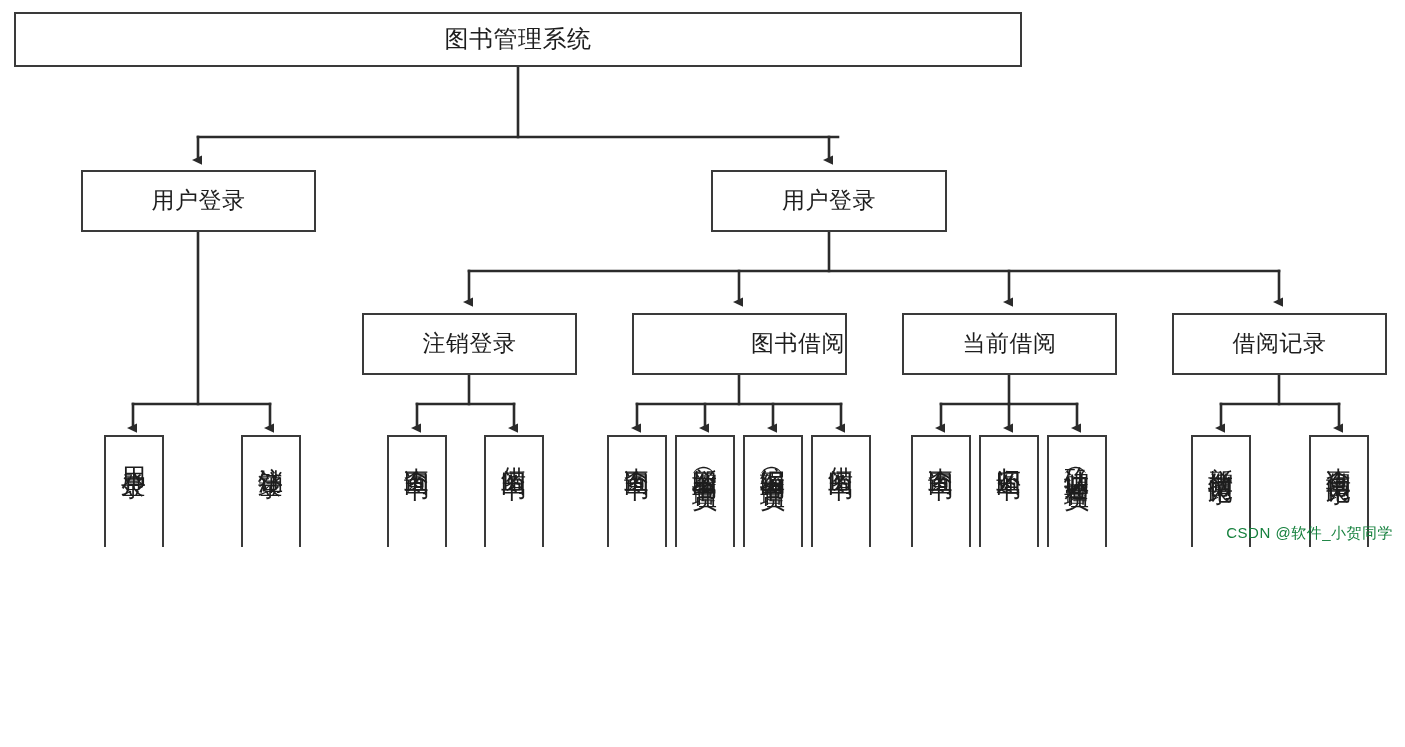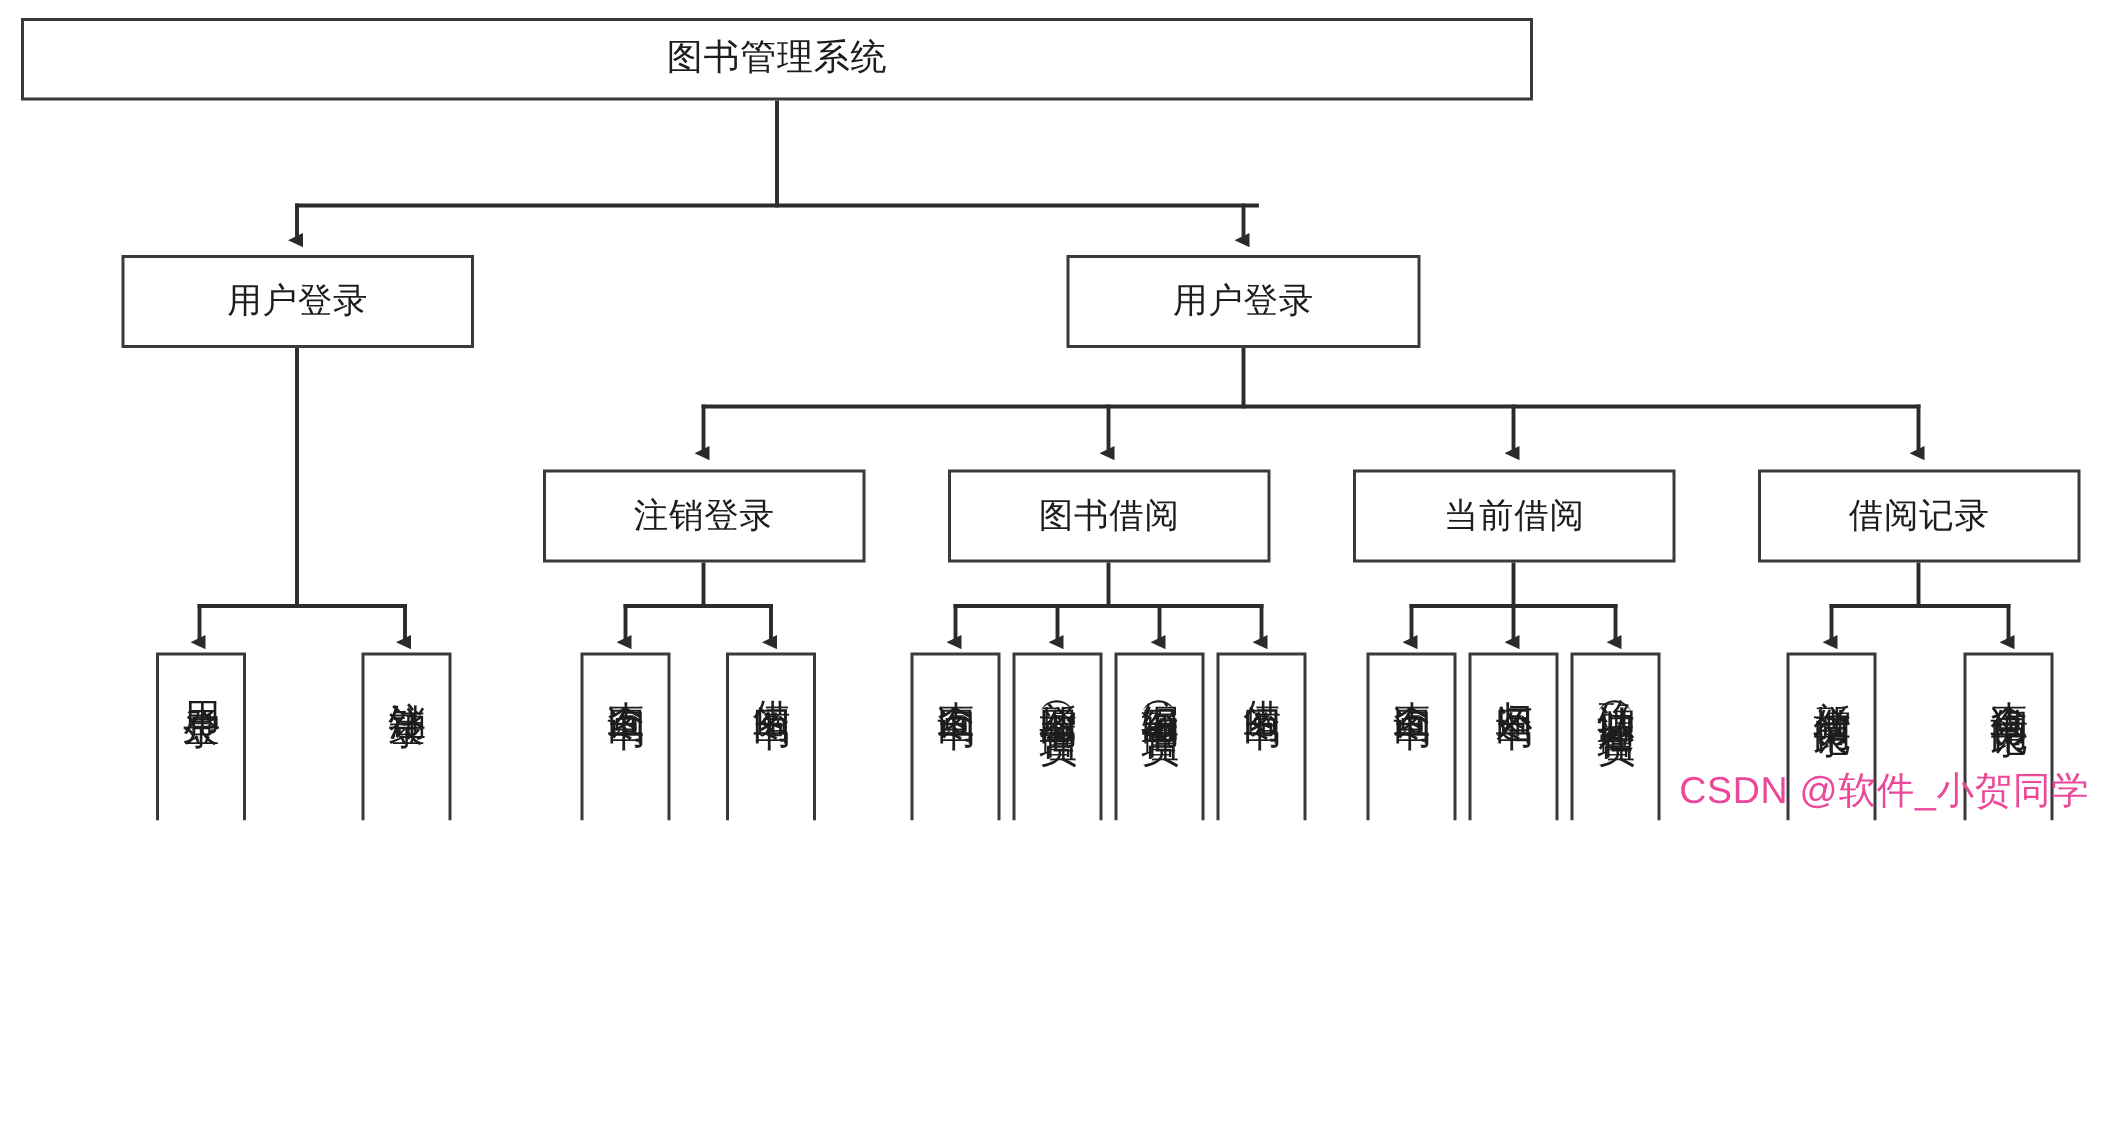--- a/index.html
+++ b/index.html
@@ -60,22 +60,22 @@
     line-height:1.12;
     letter-spacing:3px;
     white-space:pre-line;
     max-height:288px;
   }
   
   #watermark{
     position:absolute;
     right:12px;
     bottom:4px;
-    font-size:25px;
-    color:#ec4899;
+    font-size:15px;
+    color:#15803d;
     letter-spacing:0.5px;
     white-space:nowrap;
     user-select:none;
   }
 </style>
 </head>
 <body>
 
 <div id="canvas">
 
@@ -139,21 +139,21 @@
   </div>
 
   <div class="node h" style="left:711px; top:170px; width:236px; height:62px;">
     <span class="label">用户登录</span>
   </div>
 
   <div class="node h" style="left:362px; top:313px; width:215px; height:62px;">
     <span class="label">注销登录</span>
   </div>
 
-  <div class="node h" style="left:632px; top:313px; width:215px; height:62px;">
+  <div class="node h" style="left:632px; top:313px; width:215px; height:62px;justify-content:flex-end;">
     <span class="label">图书借阅</span>
   </div>
 
   <div class="node h" style="left:902px; top:313px; width:215px; height:62px;font-family:Liberation Serif, serif;">
     <span class="label">当前借阅</span>
   </div>
 
   <div class="node h" style="left:1172px; top:313px; width:215px; height:62px;">
     <span class="label">借阅记录</span>
   </div>

